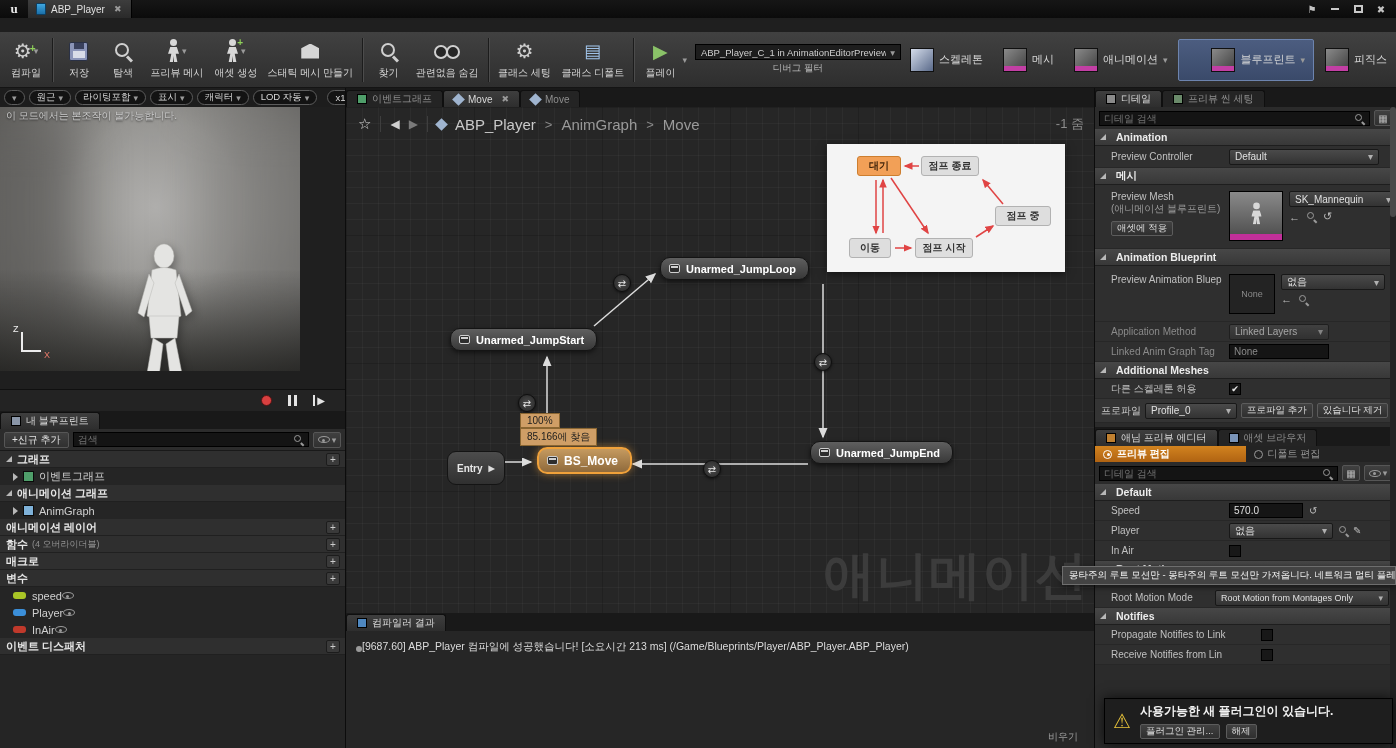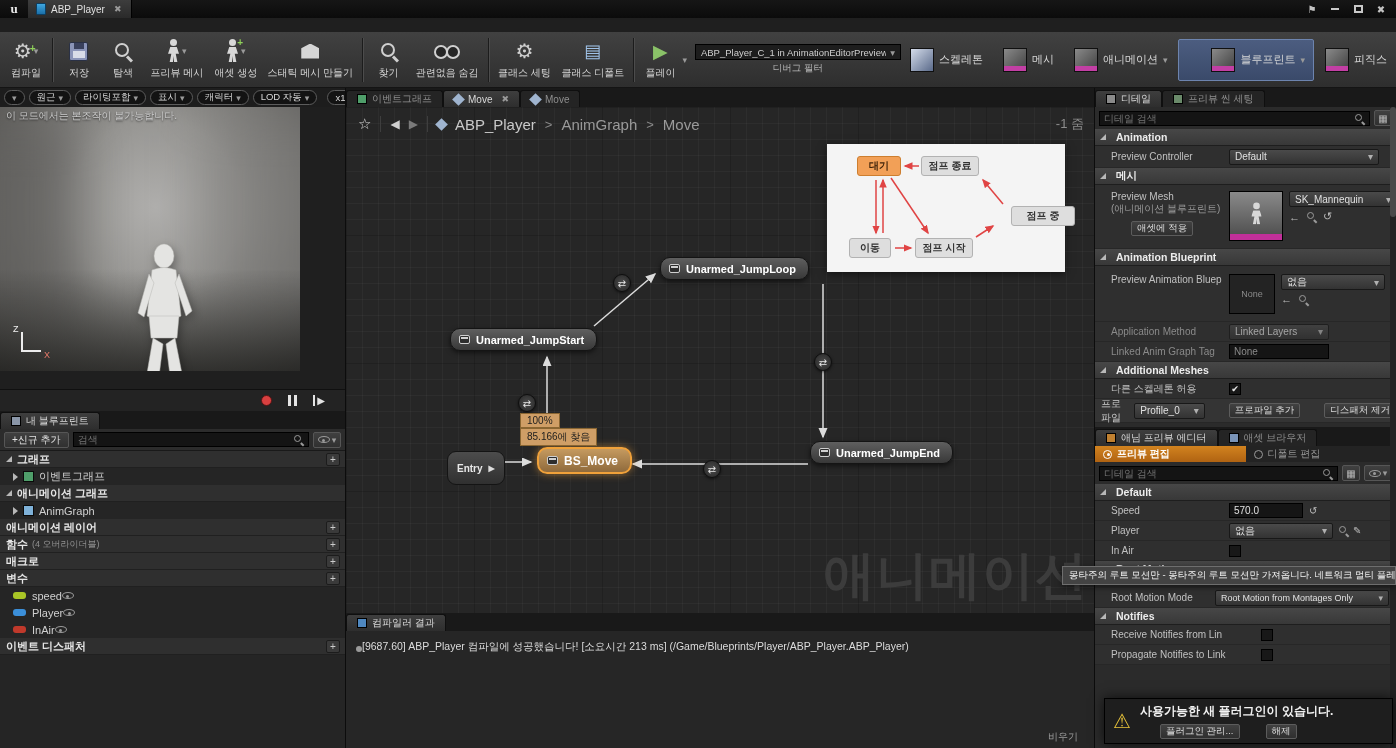--- a/index.html
+++ b/index.html
@@ -141,21 +141,21 @@
 .rsearch{height:22px;display:flex;align-items:center;gap:4px;padding:0 4px;background:#2b2b2b;}
 .gridbtn{width:18px;height:16px;background:linear-gradient(#404040,#303030);border:1px solid #565656;border-radius:2px;color:#b8b8b8;font-size:10px;display:flex;align-items:center;justify-content:center;flex-shrink:0;}
 .cat{height:17px;display:flex;align-items:center;gap:5px;padding:0 5px;background:linear-gradient(#474747,#383838);border-bottom:1px solid #1e1e1e;font-weight:bold;color:#ececec;font-size:10.5px;}
 .drow{display:flex;align-items:center;min-height:20px;background:#2f2f2f;border-bottom:1px solid #272727;padding-left:16px;}
 .dlabel{width:118px;flex-shrink:0;color:#c0c0c0;}
 .dlabel.dim{color:#8a8a8a;}
 .combo{height:16px;background:linear-gradient(#4a4a4a,#333);border:1px solid #181818;border-radius:2px;display:flex;align-items:center;padding:0 5px;color:#e0e0e0;white-space:nowrap;overflow:hidden;}
 .combo::after{content:"▾";margin-left:auto;color:#b0b0b0;padding-left:5px;}
 .tin{height:15px;background:#151515;border:1px solid #000;color:#e0e0e0;font-size:10px;padding:0 4px;font-family:inherit;}
 .cbx{width:12px;height:12px;background:#181818;border:1px solid #000;display:flex;align-items:center;justify-content:center;color:#e8e8e8;font-size:9px;}
-.smbtn{height:15px;display:flex;align-items:center;padding:0 5px;background:linear-gradient(#414141,#2f2f2f);border:1px solid #5c5c5c;border-radius:2px;color:#ddd;font-size:9.5px;white-space:nowrap;margin-left:20px;}
+.smbtn{height:15px;display:flex;align-items:center;padding:0 5px;background:linear-gradient(#414141,#2f2f2f);border:1px solid #5c5c5c;border-radius:2px;color:#ddd;font-size:9.5px;white-space:nowrap;}
 .mthumb{width:54px;height:50px;background:linear-gradient(#8a8a8a,#4a4a4a);border:1px solid #000;position:relative;flex-shrink:0;}
 .mthumb::after{content:"";position:absolute;left:0;bottom:0;width:100%;height:6px;background:#c2309a;}
 .mthumb .figi{position:absolute;left:20px;top:10px;transform:scale(.95);}
 .nthumb{width:46px;height:40px;background:#232323;border:1px solid #000;display:flex;align-items:center;justify-content:center;color:#8a8a8a;font-size:9px;flex-shrink:0;}
 .micons{display:flex;gap:6px;align-items:center;color:#bdbdbd;font-size:11px;margin-top:3px;}
 .rseg{height:16px;display:flex;background:#232323;}
 .rseg .opt{flex:1;display:flex;align-items:center;gap:5px;padding-left:8px;color:#9a9a9a;}
 .rseg .opt.sel{background:linear-gradient(#d2831f,#b06312);color:#fff;font-weight:bold;}
 .rdot{width:9px;height:9px;border:1px solid currentColor;border-radius:50%;position:relative;flex-shrink:0;}
 .opt.sel .rdot::after{content:"";position:absolute;left:2.5px;top:2.5px;width:3px;height:3px;background:#fff;border-radius:50%;}
@@ -538,21 +538,21 @@
           <path d="M149 93 L166 82" marker-end="url(#ar)"></path>
           <path d="M176 60 L156 36" marker-end="url(#ar)"></path>
         </g>
       </svg>
       <div class="istate orange" style="left:30px;top:12px;width:44px;">
           <span>대기</span>
         </div>
       <div class="istate" style="left:94px;top:12px;width:58px;">
           <span>점프 종료</span>
         </div>
-      <div class="istate" style="left:184px;top:62px;width:64px;">
+      <div class="istate" style="left:168px;top:62px;width:56px;">
           <span>점프 중</span>
         </div>
       <div class="istate" style="left:22px;top:94px;width:42px;">
           <span>이동</span>
         </div>
       <div class="istate" style="left:88px;top:94px;width:58px;">
           <span>점프 시작</span>
         </div>
     </div>
   </div>
@@ -659,21 +659,21 @@
     <div class="drow" style="height:18px;">
       <span class="dlabel">다른 스켈레톤 허용</span>
       <span class="cbx">✔</span>
     </div>
     <div class="drow" style="height:24px;background:#343434;padding-left:6px;gap:4px;">
       <span style="color:#d0d0d0;">프로파일</span>
       <div class="combo" style="width:92px;">
           <span>Profile_0</span>
         </div>
       <div class="smbtn">프로파일 추가</div>
-      <div class="smbtn">디스패처 제거</div>
+      <div class="smbtn">있습니다 제거</div>
     </div>
     <div class="spacer" style="height:4px;"></div>
 
     <div class="rtabbar">
       <div class="ptab">
         <span class="ticon" style="background:#c08030;"></span>
         <span>애님 프리뷰 에디터</span>
       </div>
       <div class="ptab off">
         <span class="ticon" style="background:#7a94b8;"></span>
@@ -731,25 +731,25 @@
       <span class="dlabel" style="width:104px;">Root Motion Mode</span>
       <div class="combo" style="width:174px;font-size:9px;">
           <span>Root Motion from Montages Only</span>
         </div>
     </div>
     <div class="cat">
       <span class="tri-d"></span>
       <span>Notifies</span>
     </div>
     <div class="drow" style="height:18px;">
+      <span class="dlabel" style="width:150px;">Propagate Notifies to Link</span>
+      <span class="cbx"></span>
+    </div>
+    <div class="drow" style="height:18px;">
       <span class="dlabel" style="width:150px;">Receive Notifies from Lin</span>
-      <span class="cbx"></span>
-    </div>
-    <div class="drow" style="height:18px;">
-      <span class="dlabel" style="width:150px;">Propagate Notifies to Link</span>
       <span class="cbx"></span>
     </div>
     <div class="rscroll">
         <div class="rthumb"></div>
       </div>
   </div>
 
   <div class="rmtip">
     <span>몽타주의 루트 모션만 - 몽타주의 루트 모션만 가져옵니다. 네트워크 멀티 플레이어에 적합합니다</span>
   </div>

